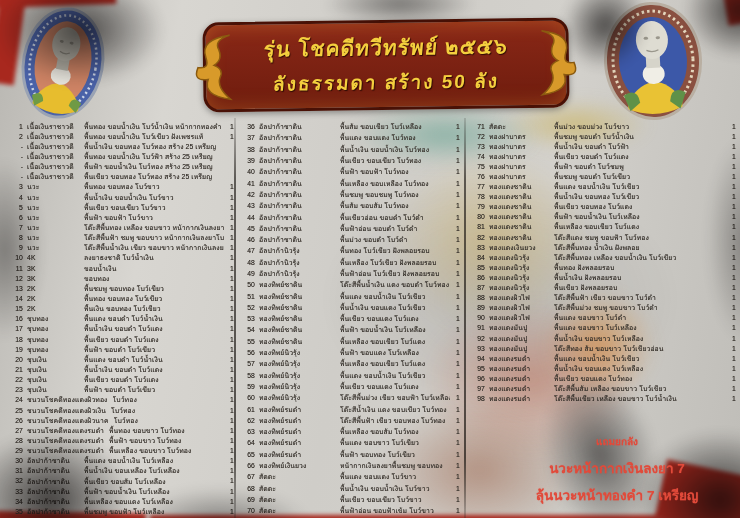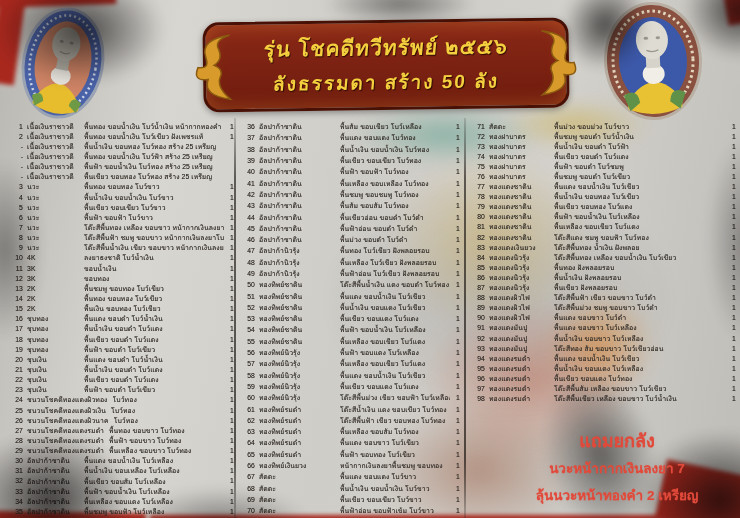--- a/index.html
+++ b/index.html
@@ -69,21 +69,21 @@
   .col-right .mat{min-width:60px;}
   .desc{flex:1;overflow:hidden;}
   .qty{width:10px;text-align:right;flex:none;}
   .divider{position:absolute;top:118px;width:2px;height:400px;z-index:2;
     background:linear-gradient(180deg,rgba(30,26,22,.15),rgba(30,26,22,.65) 15%,rgba(30,26,22,.7) 85%,rgba(30,26,22,.2));}
   .dv1{left:234px;} .dv2{left:464px;}
   
   .promo{position:absolute;left:496px;top:428px;width:242px;z-index:5;text-align:center;
     color:#e14a3a;font-weight:bold;font-size:13.5px;line-height:27px;
     text-shadow:0 0 1px rgba(225,74,58,.6);}
-  .promo .p1{font-size:18px;}
+  .promo .p1{font-size:10px;}
 </style>
 </head>
 <body>
 
 <div class="page">
 
   <div class="wm wm1"></div>
   <div class="wm wm2"></div>
   <div class="wm wm3"></div>
   <div class="wm wm4"></div>
@@ -762,21 +762,21 @@
         <span class="num">98</span>
         <span class="mat">ทองแดงรมดำ</span>
         <span class="desc">โต๊ะสีพื้นเขียว เหลือง ขอบขาว โบว์น้ำเงิน</span>
         <span class="qty">1</span>
       </div>
     </div>
 
   <div class="promo">
     <div class="p1">แถมยกลัง</div>
     <div class="p2">นวะหน้ากากเงินลงยา 7</div>
-    <div class="p3">ลุ้นนวะหน้าทองคำ 2 เหรียญ</div>
+    <div class="p3">ลุ้นนวะหน้าทองคำ 7 เหรียญ</div>
   </div>
 
   <div class="smoke sm sm1"></div>
   <div class="smoke sm sm2"></div>
   <div class="smoke sm sm3"></div>
   <div class="smoke sm sm4"></div>
   <div class="smoke sm sm5"></div>
   <div class="smoke sm sm6"></div>
   <div class="smoke sm sm7"></div>
   <div class="smoke sm sm8"></div>

